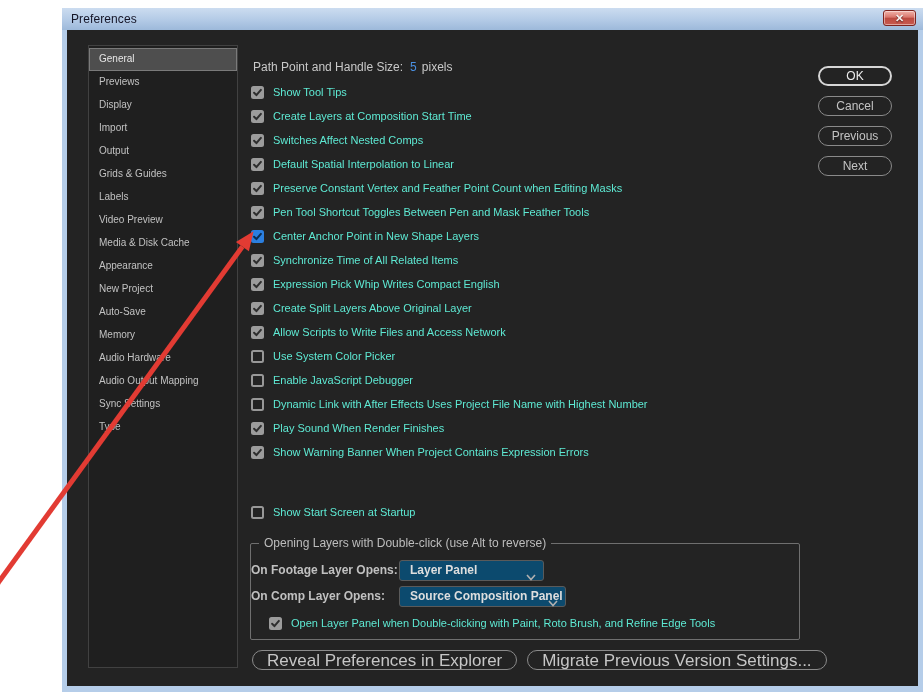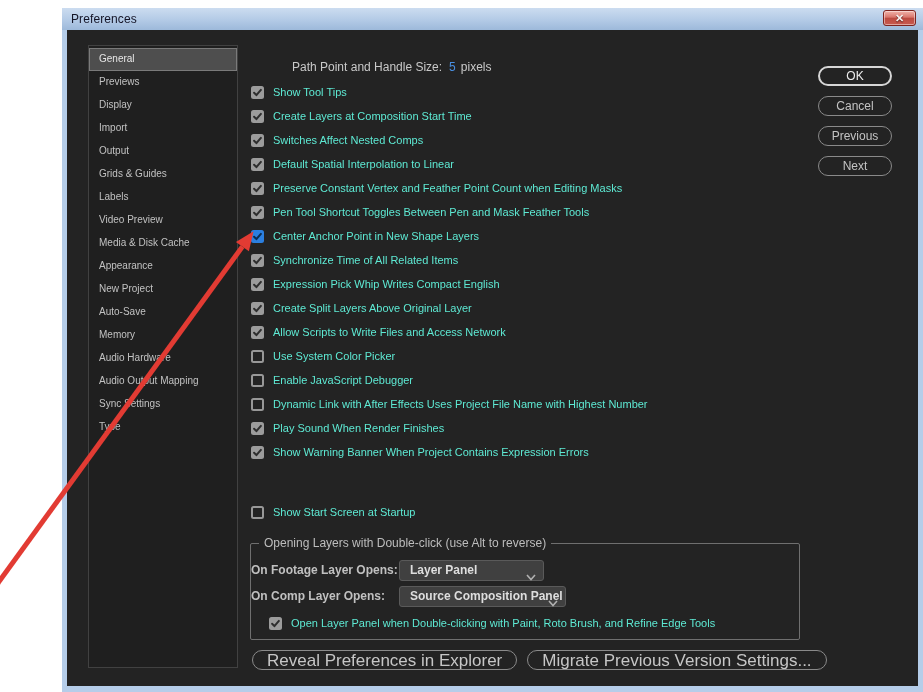--- a/index.html
+++ b/index.html
@@ -48,21 +48,21 @@
     padding-left:10px;cursor:pointer;white-space:nowrap;
   }
   .side-item.selected{
     background:#4e4e4e;color:#e6e6e6;
     box-shadow:inset 0 0 0 1px #7a7a7a;
   }
   
   .main{position:absolute;left:183px;top:0;width:560px;}
   .path-row{
     margin-top:27px;height:20px;display:flex;align-items:center;
-    padding-left:3px;font-size:12px;color:#c9c9c9;margin-left:39px;
+    padding-left:3px;font-size:12px;color:#c9c9c9;
   }
   .path-row .value{color:#4a90e2;margin:0 5px 0 7px;cursor:pointer;}
   .cb-list{margin-top:3px;}
   .cb-row{height:24px;display:flex;align-items:center;padding-left:1px;}
   .checkbox{
     width:13px;height:13px;box-sizing:border-box;border-radius:2.5px;
     flex:0 0 13px;cursor:pointer;display:flex;align-items:center;justify-content:center;
   }
   .checkbox.checked{background:#9c9c9c;}
   .checkbox.unchecked{background:transparent;border:2px solid #989898;}
@@ -77,21 +77,21 @@
   }
   .group legend{
     font-size:12px;color:#bdbdbd;margin-left:8px;padding:0 5px;white-space:nowrap;
   }
   .group-row{display:flex;align-items:center;height:24px;margin-top:2px;}
   .group-row .g-label{
     width:140px;text-align:left;font-size:12px;color:#c0c0c0;white-space:nowrap;font-weight:bold;
   }
   .dropdown{
     position:relative;margin-left:8px;height:21px;box-sizing:border-box;
-    background:#404040;border:1px solid #5a5a5a;border-radius:3px;
+    background:#0c4a6e;border:1px solid #5a5a5a;border-radius:3px;
     display:flex;align-items:center;cursor:pointer;
   }
   .dropdown .dd-value{
     font-size:12px;font-weight:bold;color:#dedede;padding-left:10px;white-space:nowrap;
   }
   .dropdown .chevron{
     position:absolute;right:7px;top:6px;color:#b0b0b0;
   }
   .dd-footage{width:145px;}
   .dd-comp{width:167px;}

